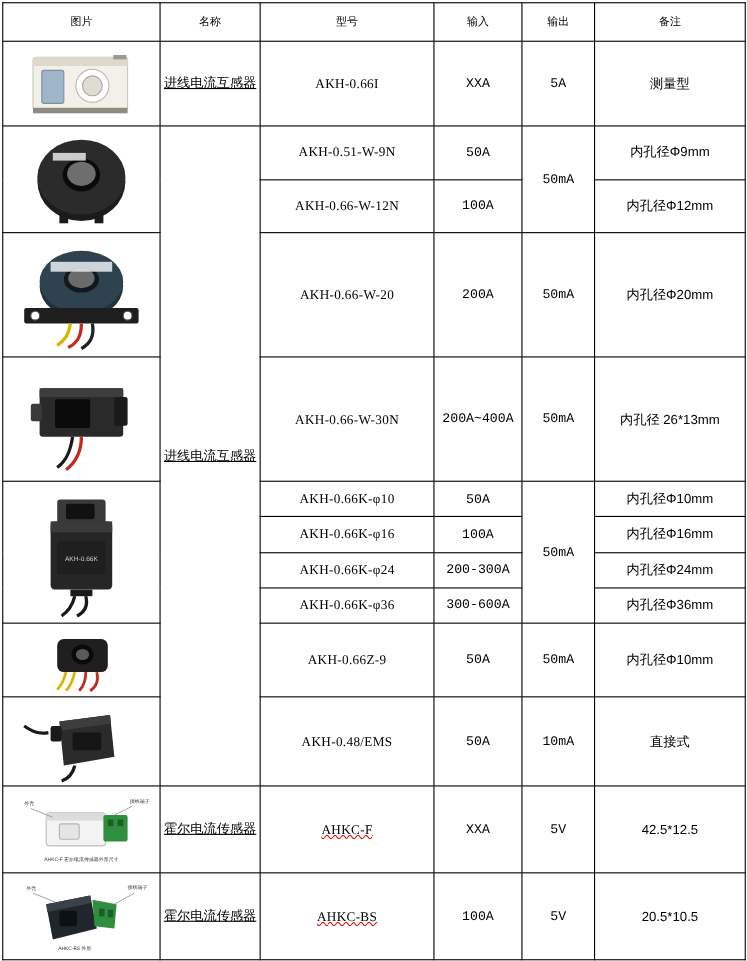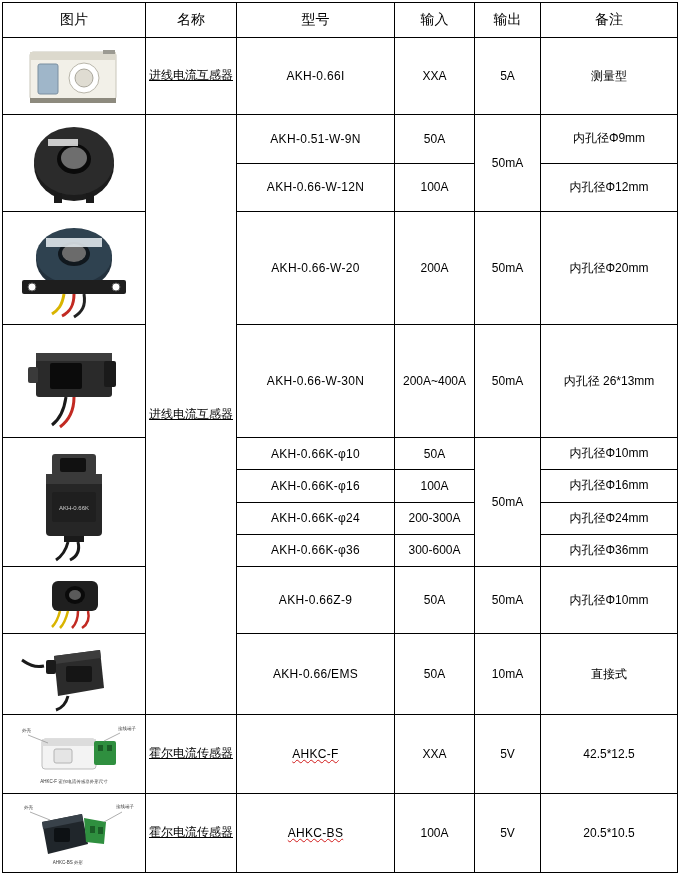--- a/index.html
+++ b/index.html
@@ -28,44 +28,44 @@
   }
   table.spec td, table.spec th {
     border: 1px solid #000000;
     text-align: center;
     vertical-align: middle;
     font-size: 12px;
     padding: 2px 1px;
   }
   table.spec th {
     font-weight: normal;
-    font-size: 14px;
+    font-size: 10px;
     height: 30px;
     font-family: "Liberation Sans", sans-serif;
   }
   .col-img { width: 143px; }
   .col-name { width: 91px; }
   .col-model { width: 158px; }
   .col-in { width: 80px; }
   .col-out { width: 66px; }
   .col-note { width: 137px; }
 
   .cell-cn {
     font-family: "Liberation Sans", sans-serif;
     font-size: 13px;
     line-height: 1.45;
     text-decoration: underline;
   }
   .cell-model {
-    font-family: Liberation Sans, sans-serif;
+    font-family: Liberation Serif, serif;
     font-size: 12px;
     letter-spacing: 0.3px;
   }
   .cell-num {
-    font-family: Liberation Sans, sans-serif;
+    font-family: Liberation Mono, monospace;
     font-size: 12px;
   }
   .cell-note {
     font-family: "Liberation Sans", sans-serif;
     font-size: 12.5px;
   }
   .squiggle {
     text-decoration: underline;
     text-decoration-style: wavy;
     text-decoration-color: #d11a1a;
@@ -257,21 +257,21 @@
           <svg class="prodimg" viewBox="0 0 132 76">
             <rect x="0" y="0" width="132" height="76" fill="#ffffff"></rect>
             <path d="M46 20 L92 14 L96 52 L50 60 Z" fill="#2b2b2b"></path>
             <path d="M46 20 L92 14 L93 22 L47 28 Z" fill="#3d3d3d"></path>
             <rect x="58" y="30" width="26" height="16" rx="2" fill="#151515"></rect>
             <rect x="38" y="24" width="10" height="14" rx="2" fill="#1a1a1a"></rect>
             <path d="M36 30 C26 32, 20 28, 14 24" stroke="#1a1a1a" stroke-width="3" fill="none"></path>
             <path d="M60 60 C58 68, 54 72, 48 74" stroke="#1a1a1a" stroke-width="3" fill="none"></path>
           </svg>
         </td>
-        <td class="cell-model">AKH-0.66/EMS</td>
+        <td class="cell-model">AKH-0.48/EMS</td>
         <td class="cell-num">50A</td>
         <td class="cell-num">10mA</td>
         <td class="cell-note">直接式</td>
       </tr>
 
       <tr>
         <td class="imgcell">
           <svg class="prodimg" viewBox="0 0 132 74">
             <rect x="0" y="0" width="132" height="74" fill="#ffffff"></rect>
             <rect x="34" y="22" width="54" height="30" rx="3" fill="#f3f3f3" stroke="#bdbdbd"></rect>

